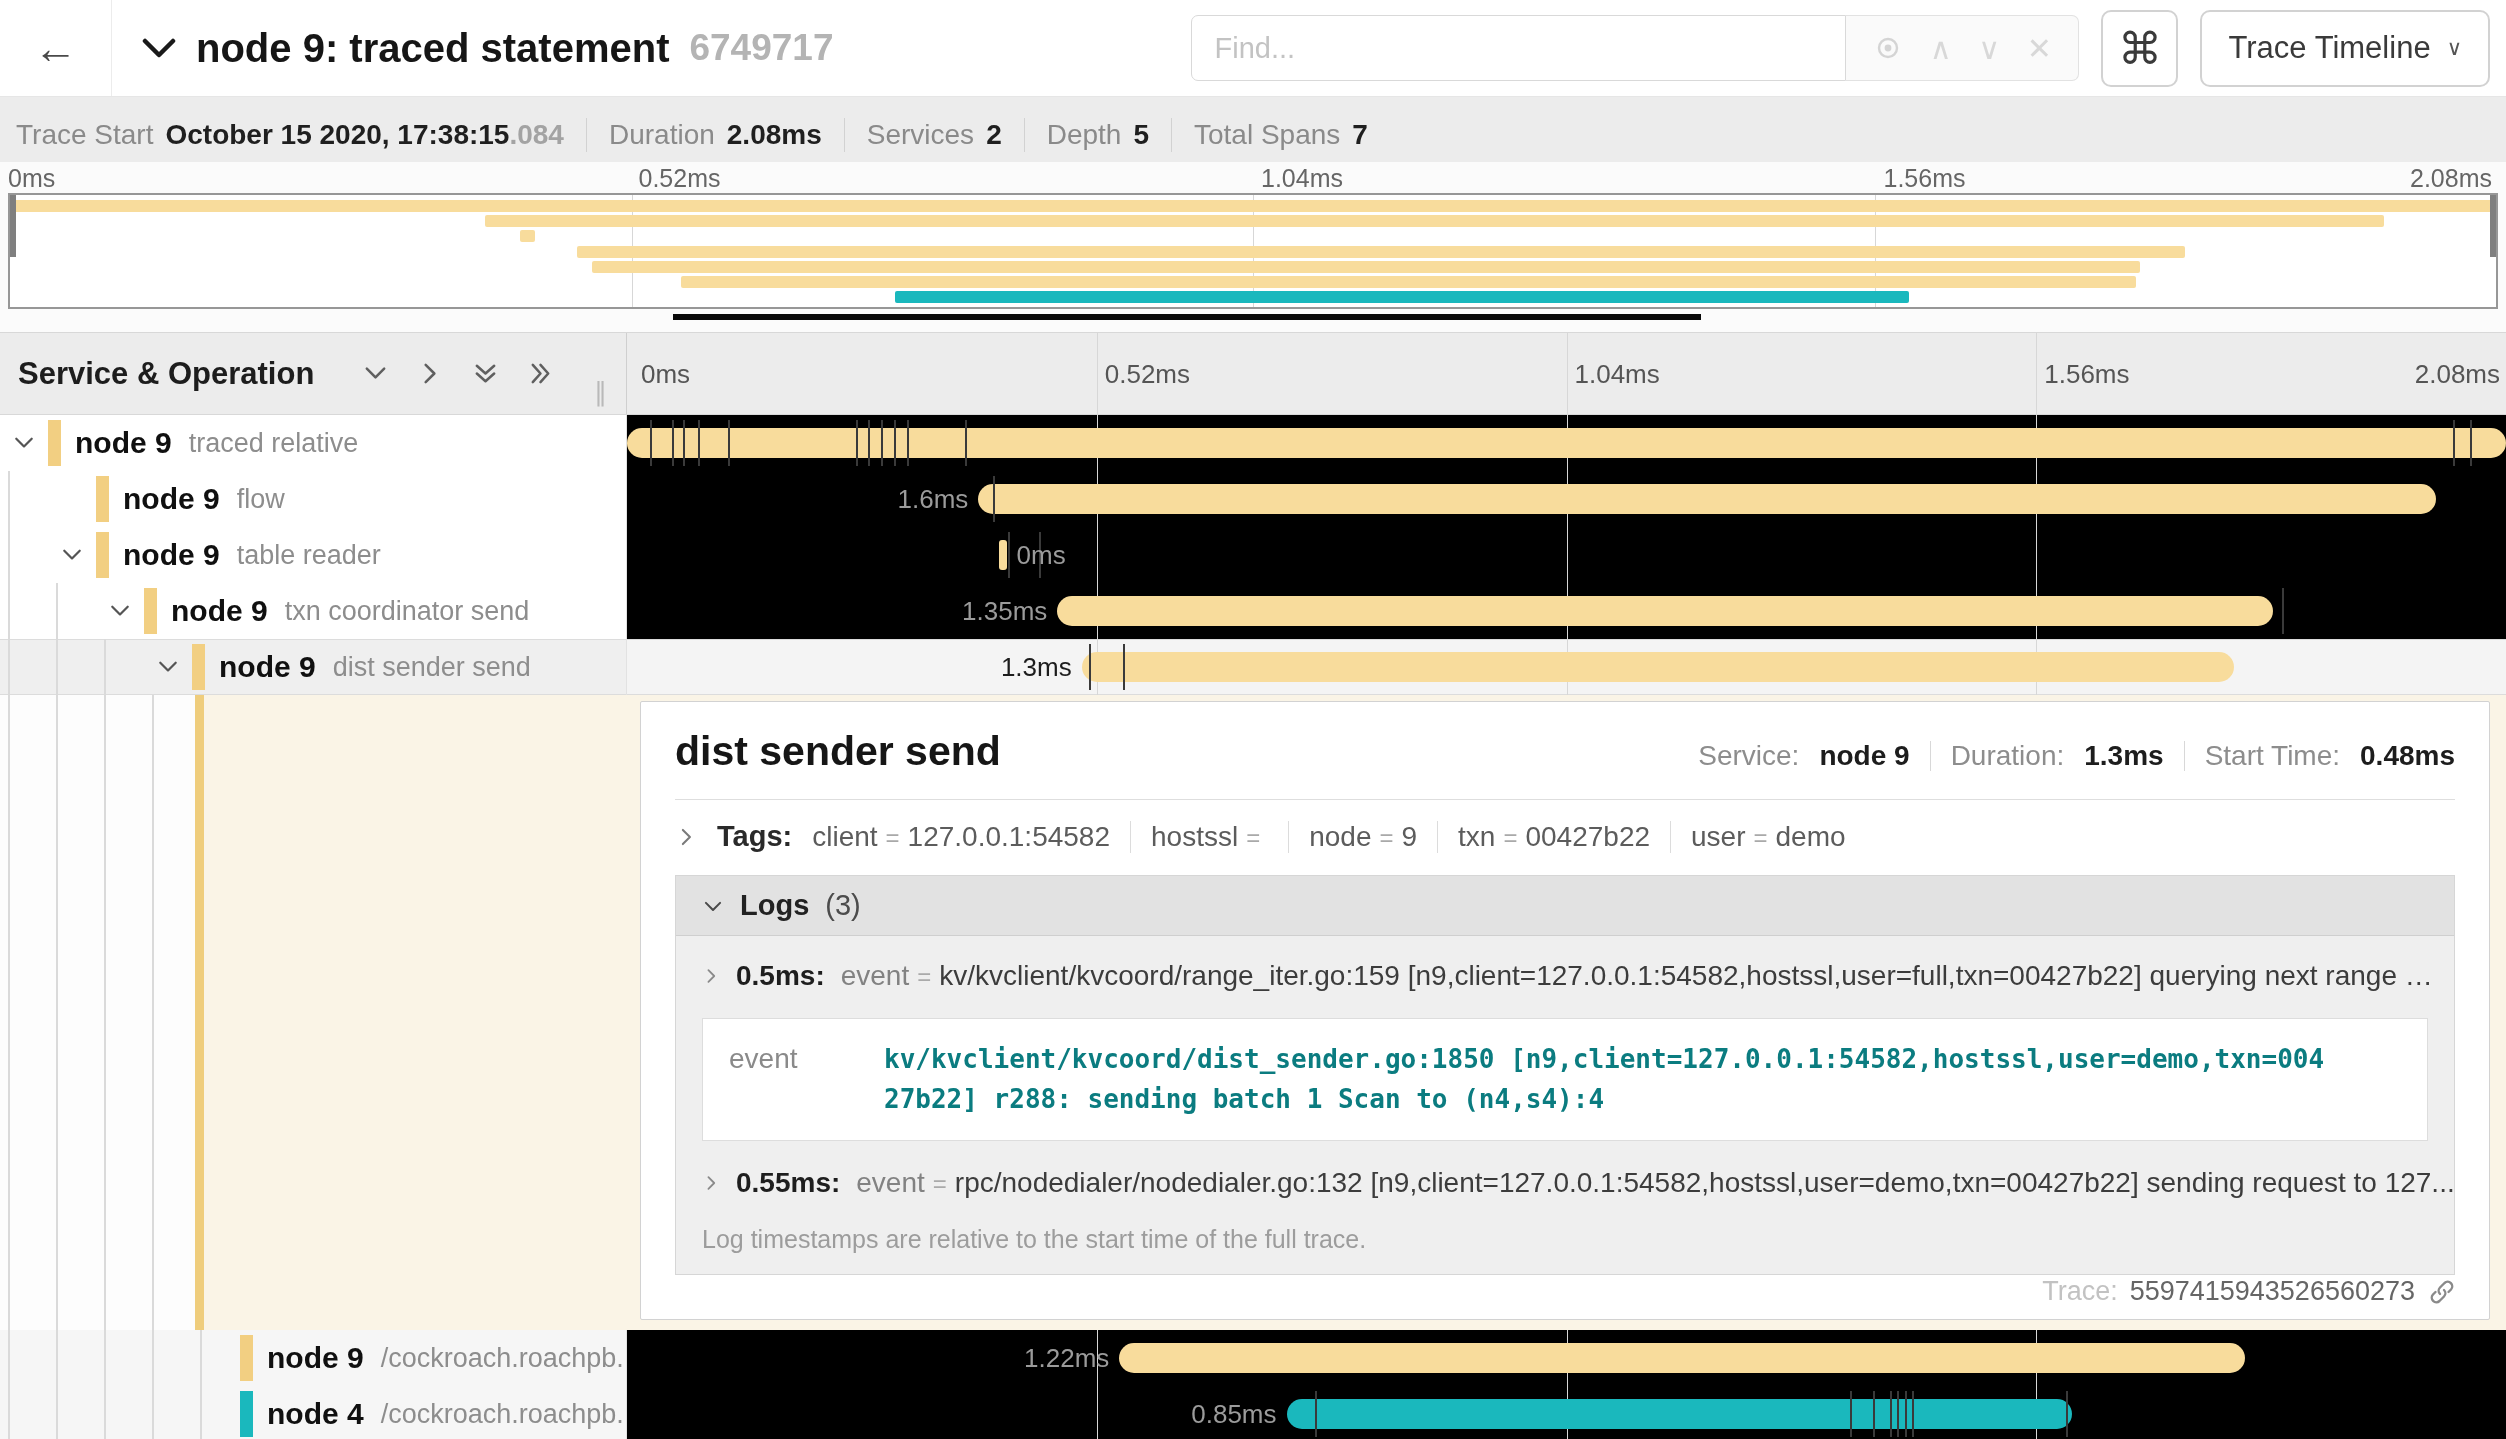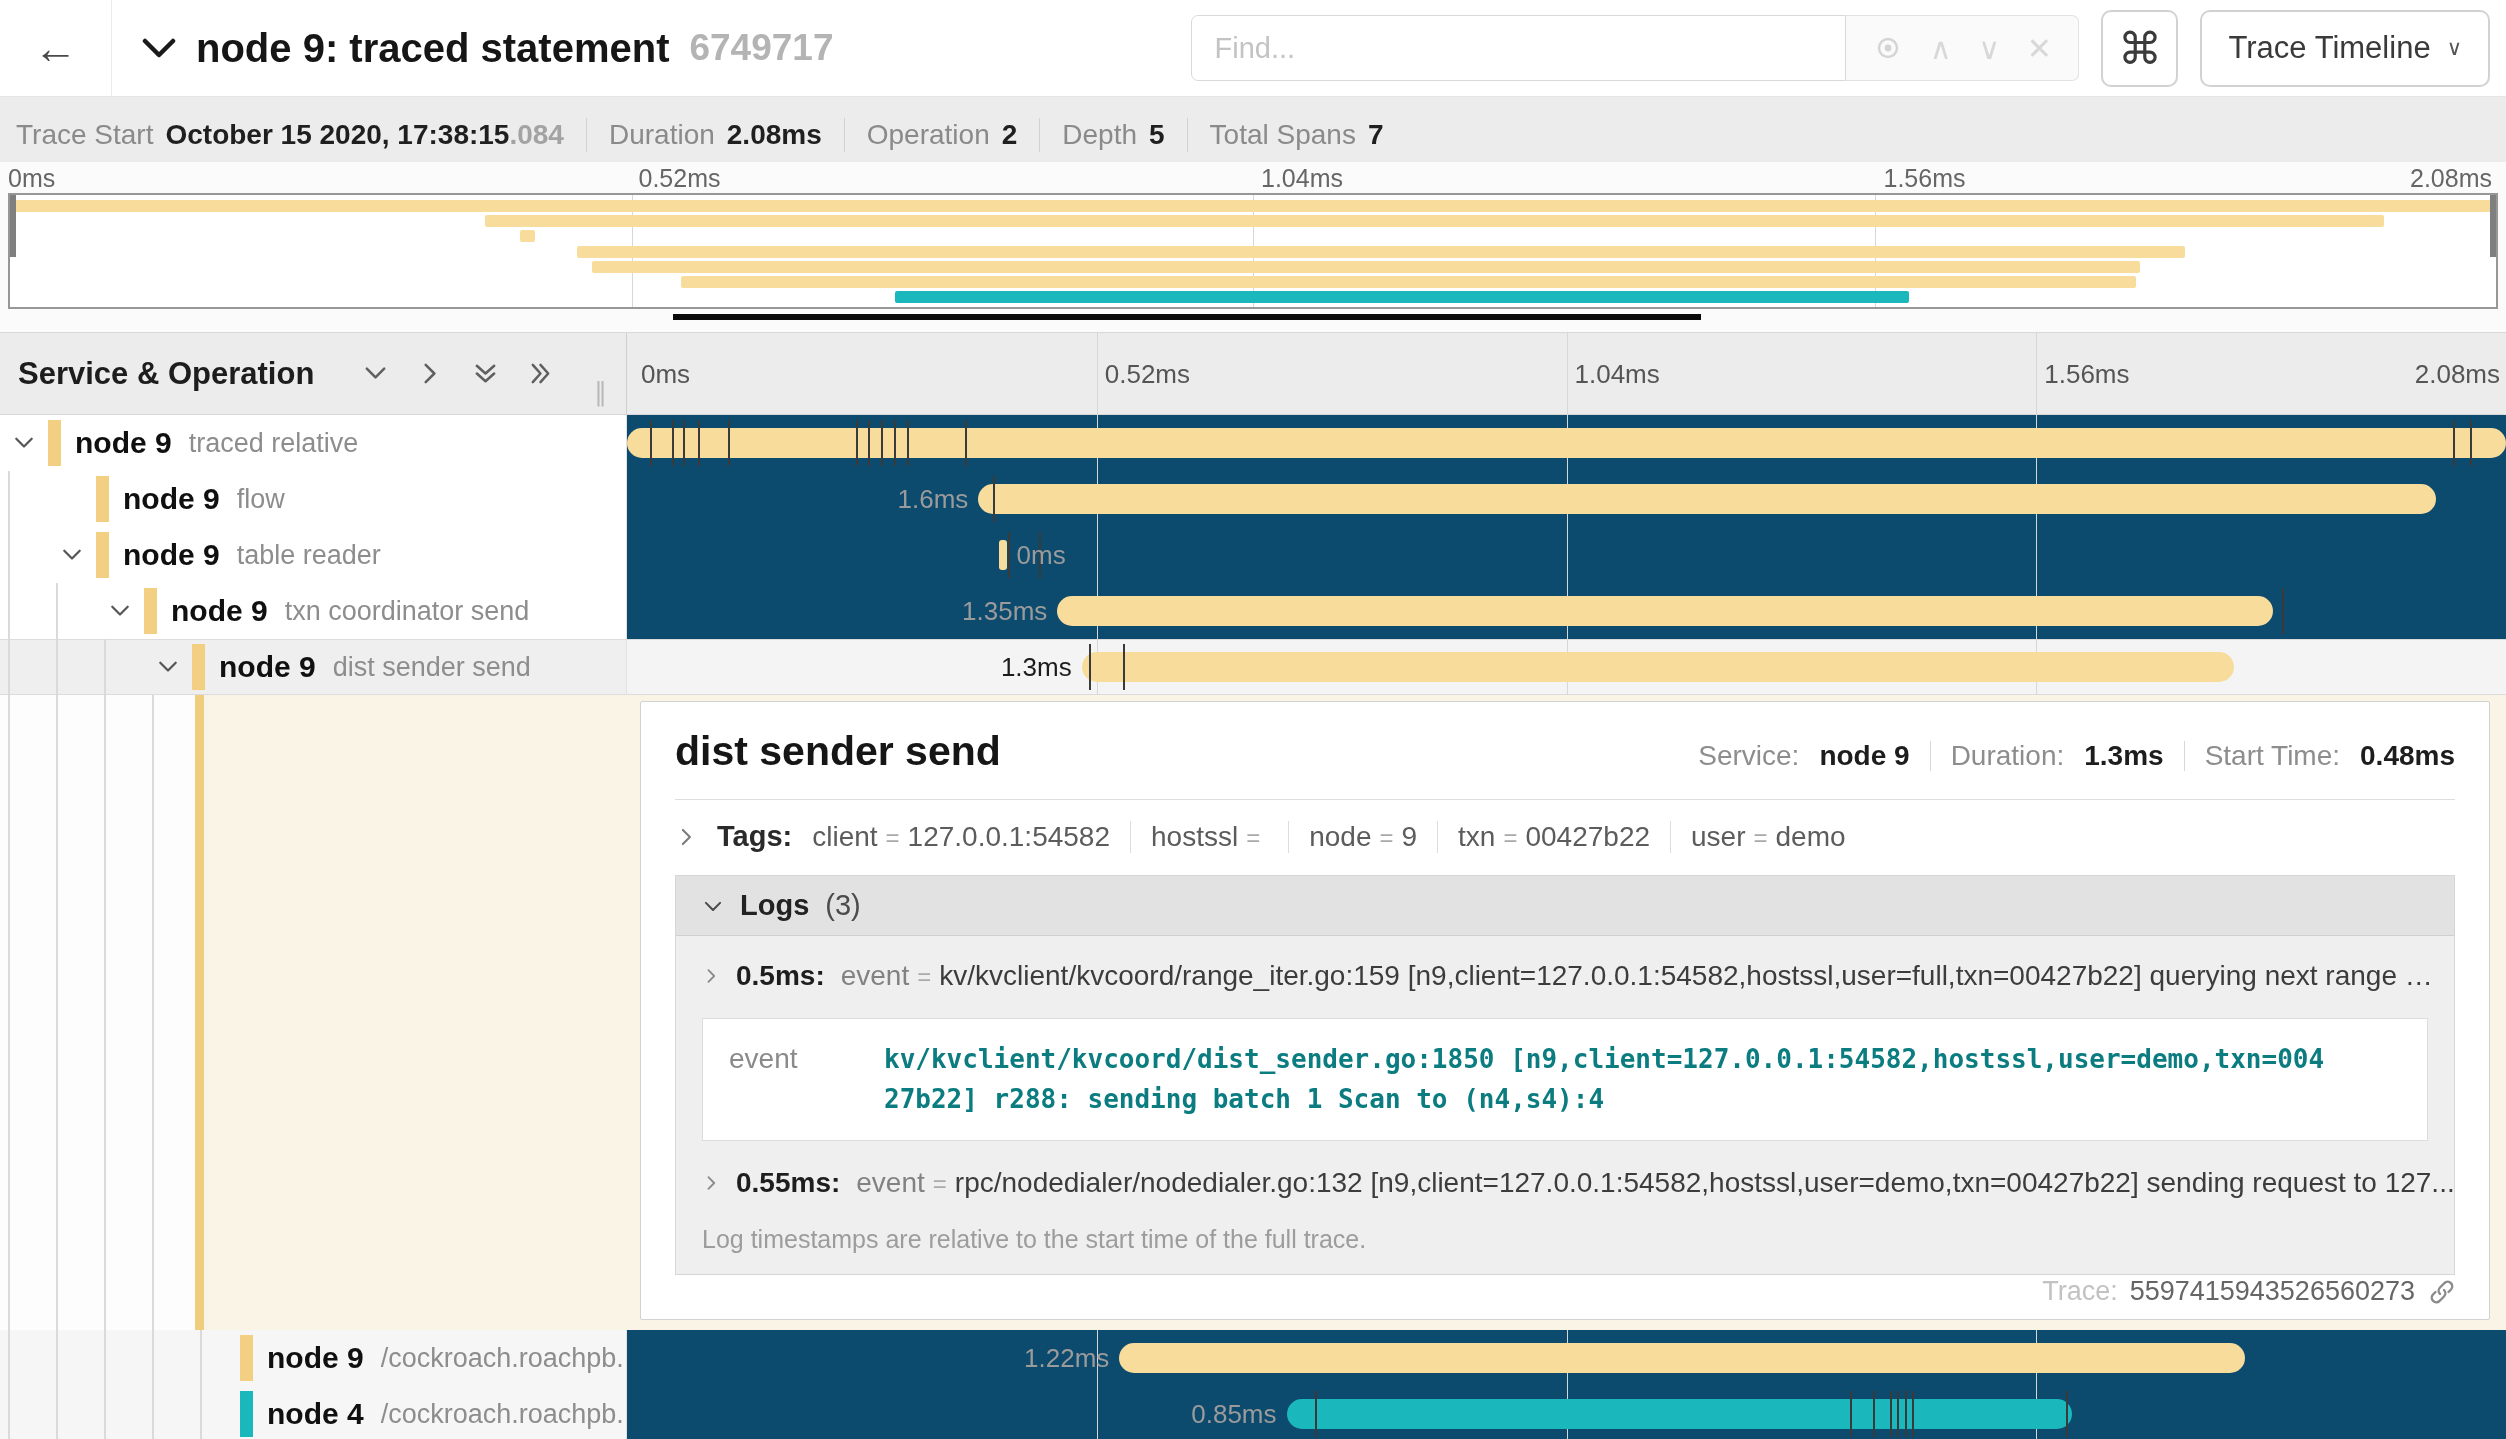--- a/index.html
+++ b/index.html
@@ -62,21 +62,21 @@
   .gh-grip { position:absolute; right:16px; bottom:6px; color:#b9b9b9; font-size:26px; letter-spacing:3px; cursor:col-resize; }
   .gh-right { flex:1; position:relative; font-size:26px; color:#555; }
 
   
   .rows { position:absolute; left:0; right:0; }
   #rows-top { top:415px; }
   #rows-bottom { top:1330px; }
   .row { display:flex; height:56px; cursor:pointer; }
   .row-left { width:627px; position:relative; background:#fff; border-right:1px solid #e2e2e2;
     display:flex; align-items:center; overflow:hidden; }
-  .row-right { flex:1; position:relative; background:#0c4a6e; overflow:hidden; }
+  .row-right { flex:1; position:relative; background:#000000; overflow:hidden; }
   .row.selected .row-left { background:#efefef; box-shadow: inset 0 1px 0 #dcdcdc, inset 0 -1px 0 #dcdcdc; }
   .row.selected .row-right { background:#f4f4f4; box-shadow: inset 0 1px 0 #dcdcdc, inset 0 -1px 0 #dcdcdc; }
   .row.dim .row-left { background:#f6f6f6; }
   .guide { position:absolute; top:0; bottom:0; width:2px; background:#dadada; }
   .expander { position:absolute; top:50%; transform:translateY(-50%); }
   .color-block { position:absolute; width:13px; height:46px; top:50%; transform:translateY(-50%); }
   .svc-name { font-size:30px; font-weight:bold; color:#101010; white-space:nowrap; z-index:1; }
   .op-name { margin-left:17px; font-size:27px; color:#8d8d8d; white-space:nowrap; z-index:1; }
   .bar { position:absolute; top:50%; transform:translateY(-50%); height:30px; border-radius:15px; }
   .tick { position:absolute; top:50%; transform:translateY(-50%); width:2px; height:46px; background:#3a3a3a; }
@@ -163,21 +163,21 @@
 </header>
 
 <div class="summary">
   <span>Trace Start</span>
   <span class="sum-val">October 15 2020, 17:38:15</span>
     <span class="sum-frac">.084</span>
   <span class="sum-div"></span>
   <span>Duration</span>
   <span class="sum-val">2.08ms</span>
   <span class="sum-div"></span>
-  <span>Operation</span>
+  <span>Services</span>
   <span class="sum-val">2</span>
   <span class="sum-div"></span>
   <span>Depth</span>
   <span class="sum-val">5</span>
   <span class="sum-div"></span>
   <span>Total Spans</span>
   <span class="sum-val">7</span>
 </div>
 
 <div class="minimap">

